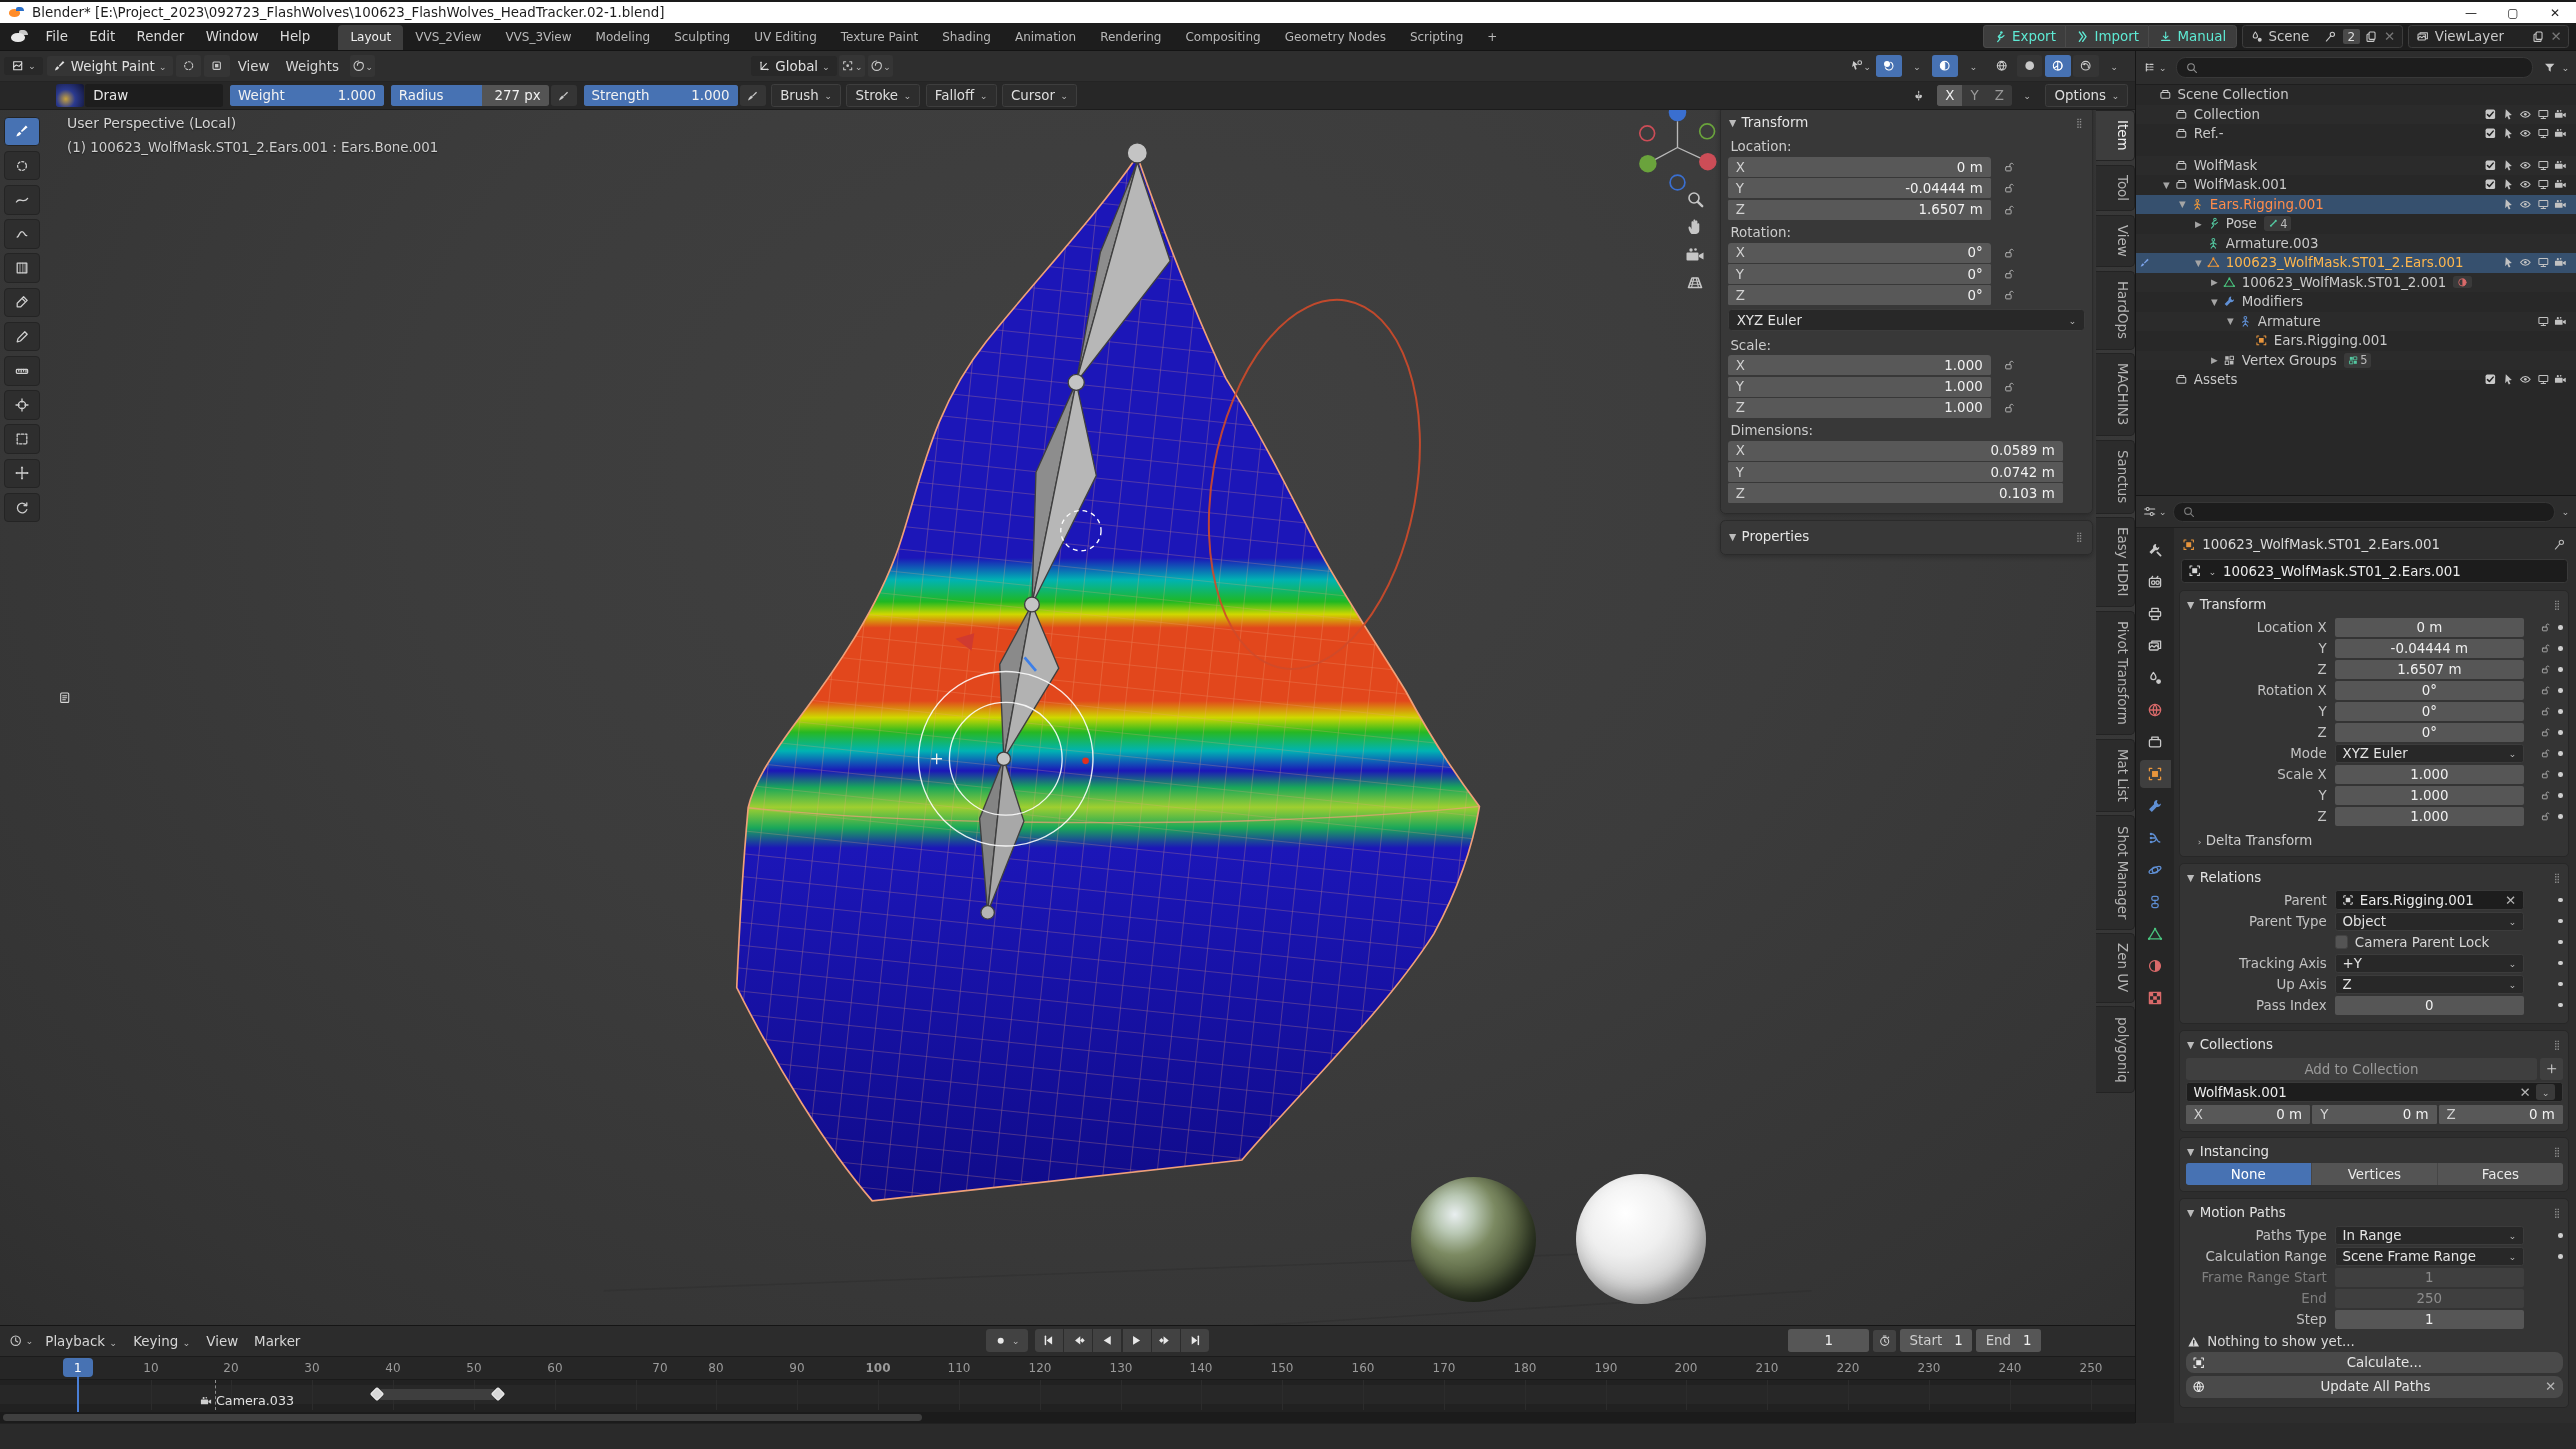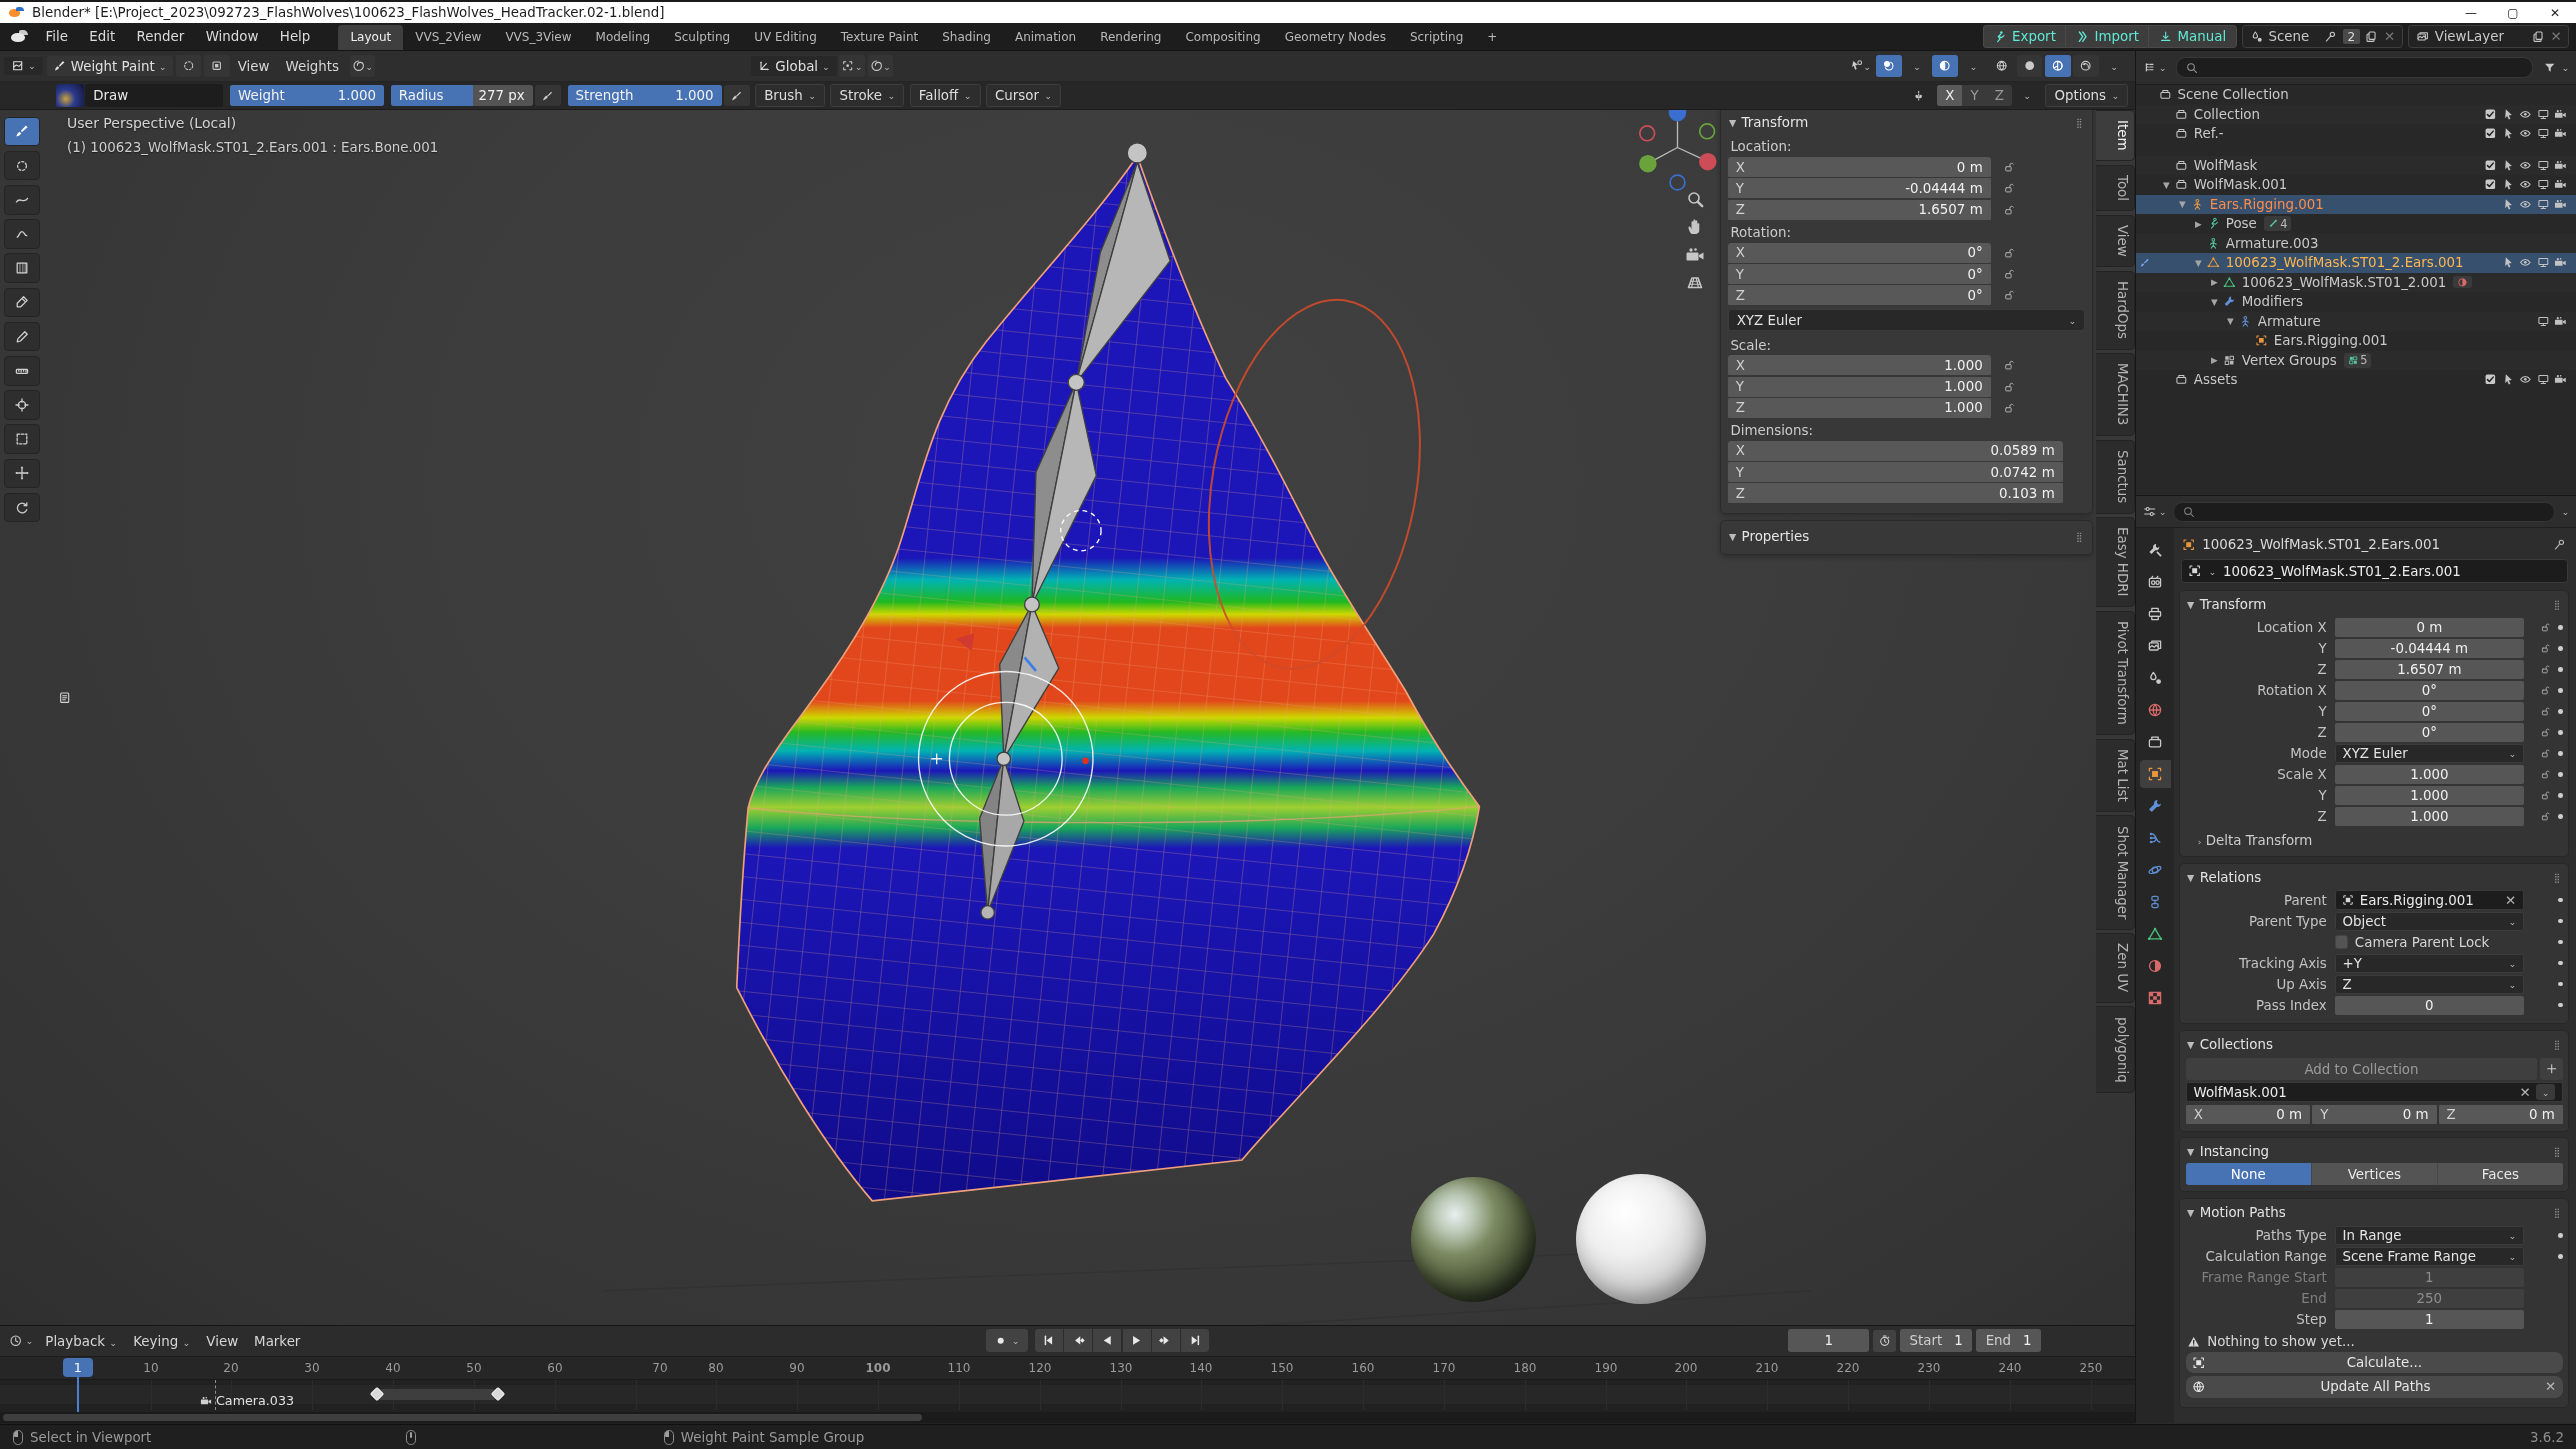--- a/index.html
+++ b/index.html
@@ -412,21 +412,21 @@
   <div class="toolrow">
     <span style="margin-left:56px;width:28px;height:23px;border-radius:2.7px;background:radial-gradient(circle at 35% 65%,#c8a23c 0%,#2b3a8f 40%,#10122e 100%)"></span>
     <span style="display:flex;align-items:center;background:#1d1d1d;border-radius:2.7px;height:23px;width:138px;padding:0 8px;margin-left:1.3px;color:#e8e8e8">
         <span>Draw</span>
       </span>
     <span class="slider" style="width:154px">
         <span class="fillb" style="width:100%"></span>
         <span class="lab">Weight</span>
         <span class="val">1.000</span>
       </span>
-    <span class="slider" style="width:142px">
+    <span class="slider" style="width:158px">
         <span class="fillb" style="width:58%"></span>
         <span class="lab">Radius</span>
         <span class="val">277 px</span>
       </span>
     <span class="hicon">
         <span id="ic-pres1">
           <svg width="13.4" height="13.4" viewBox="0 0 20 20" style="color:currentColor" stroke="currentColor" stroke-width="1.6" stroke-linecap="round" stroke-linejoin="round" fill="none">
             <path d="M3 17c1-3.6 2.8-5.4 4.8-7.2l2.4 2.4C8.4 14.2 6.6 16 3 17z" fill="currentColor" stroke="none"></path>
             <path d="M9 10.5L15 4l1.5 1.5-6.5 6z" fill="currentColor" stroke="none"></path>
           </svg>
@@ -1944,22 +1944,14 @@
         <svg width="12" height="12" viewBox="0 0 20 20" style="color:#cfcfcf" stroke="currentColor" stroke-width="1.6" stroke-linecap="round" stroke-linejoin="round" fill="none">
           <path d="M2.5 7.5h10a1 1 0 011 1v6a1 1 0 01-1 1h-10a1 1 0 01-1-1v-6a1 1 0 011-1z" fill="currentColor" stroke="none"></path>
           <path d="M14 10l4.5-2.5v7L14 12z" fill="currentColor" stroke="none"></path>
           <circle cx="6" cy="5" r="1.7" fill="currentColor" stroke="none"></circle>
           <circle cx="10.5" cy="4.5" r="1.3" fill="currentColor" stroke="none"></circle>
         </svg>
         <span>Camera.033</span>
       </div>
     </div>
 
-  <div class="statusbar">
-    <span class="mouseic l" style="margin-left:13.4px"></span>
-    <span>Select in Viewport</span>
-    <span class="mouseic m" style="margin-left:255px"></span>
-    <span class="mouseic l" style="margin-left:241px"></span>
-    <span>Weight Paint Sample Group</span>
-    <span class="ver">3.6.2</span>
-  </div>
 </div>
 
 
 </body></html>

